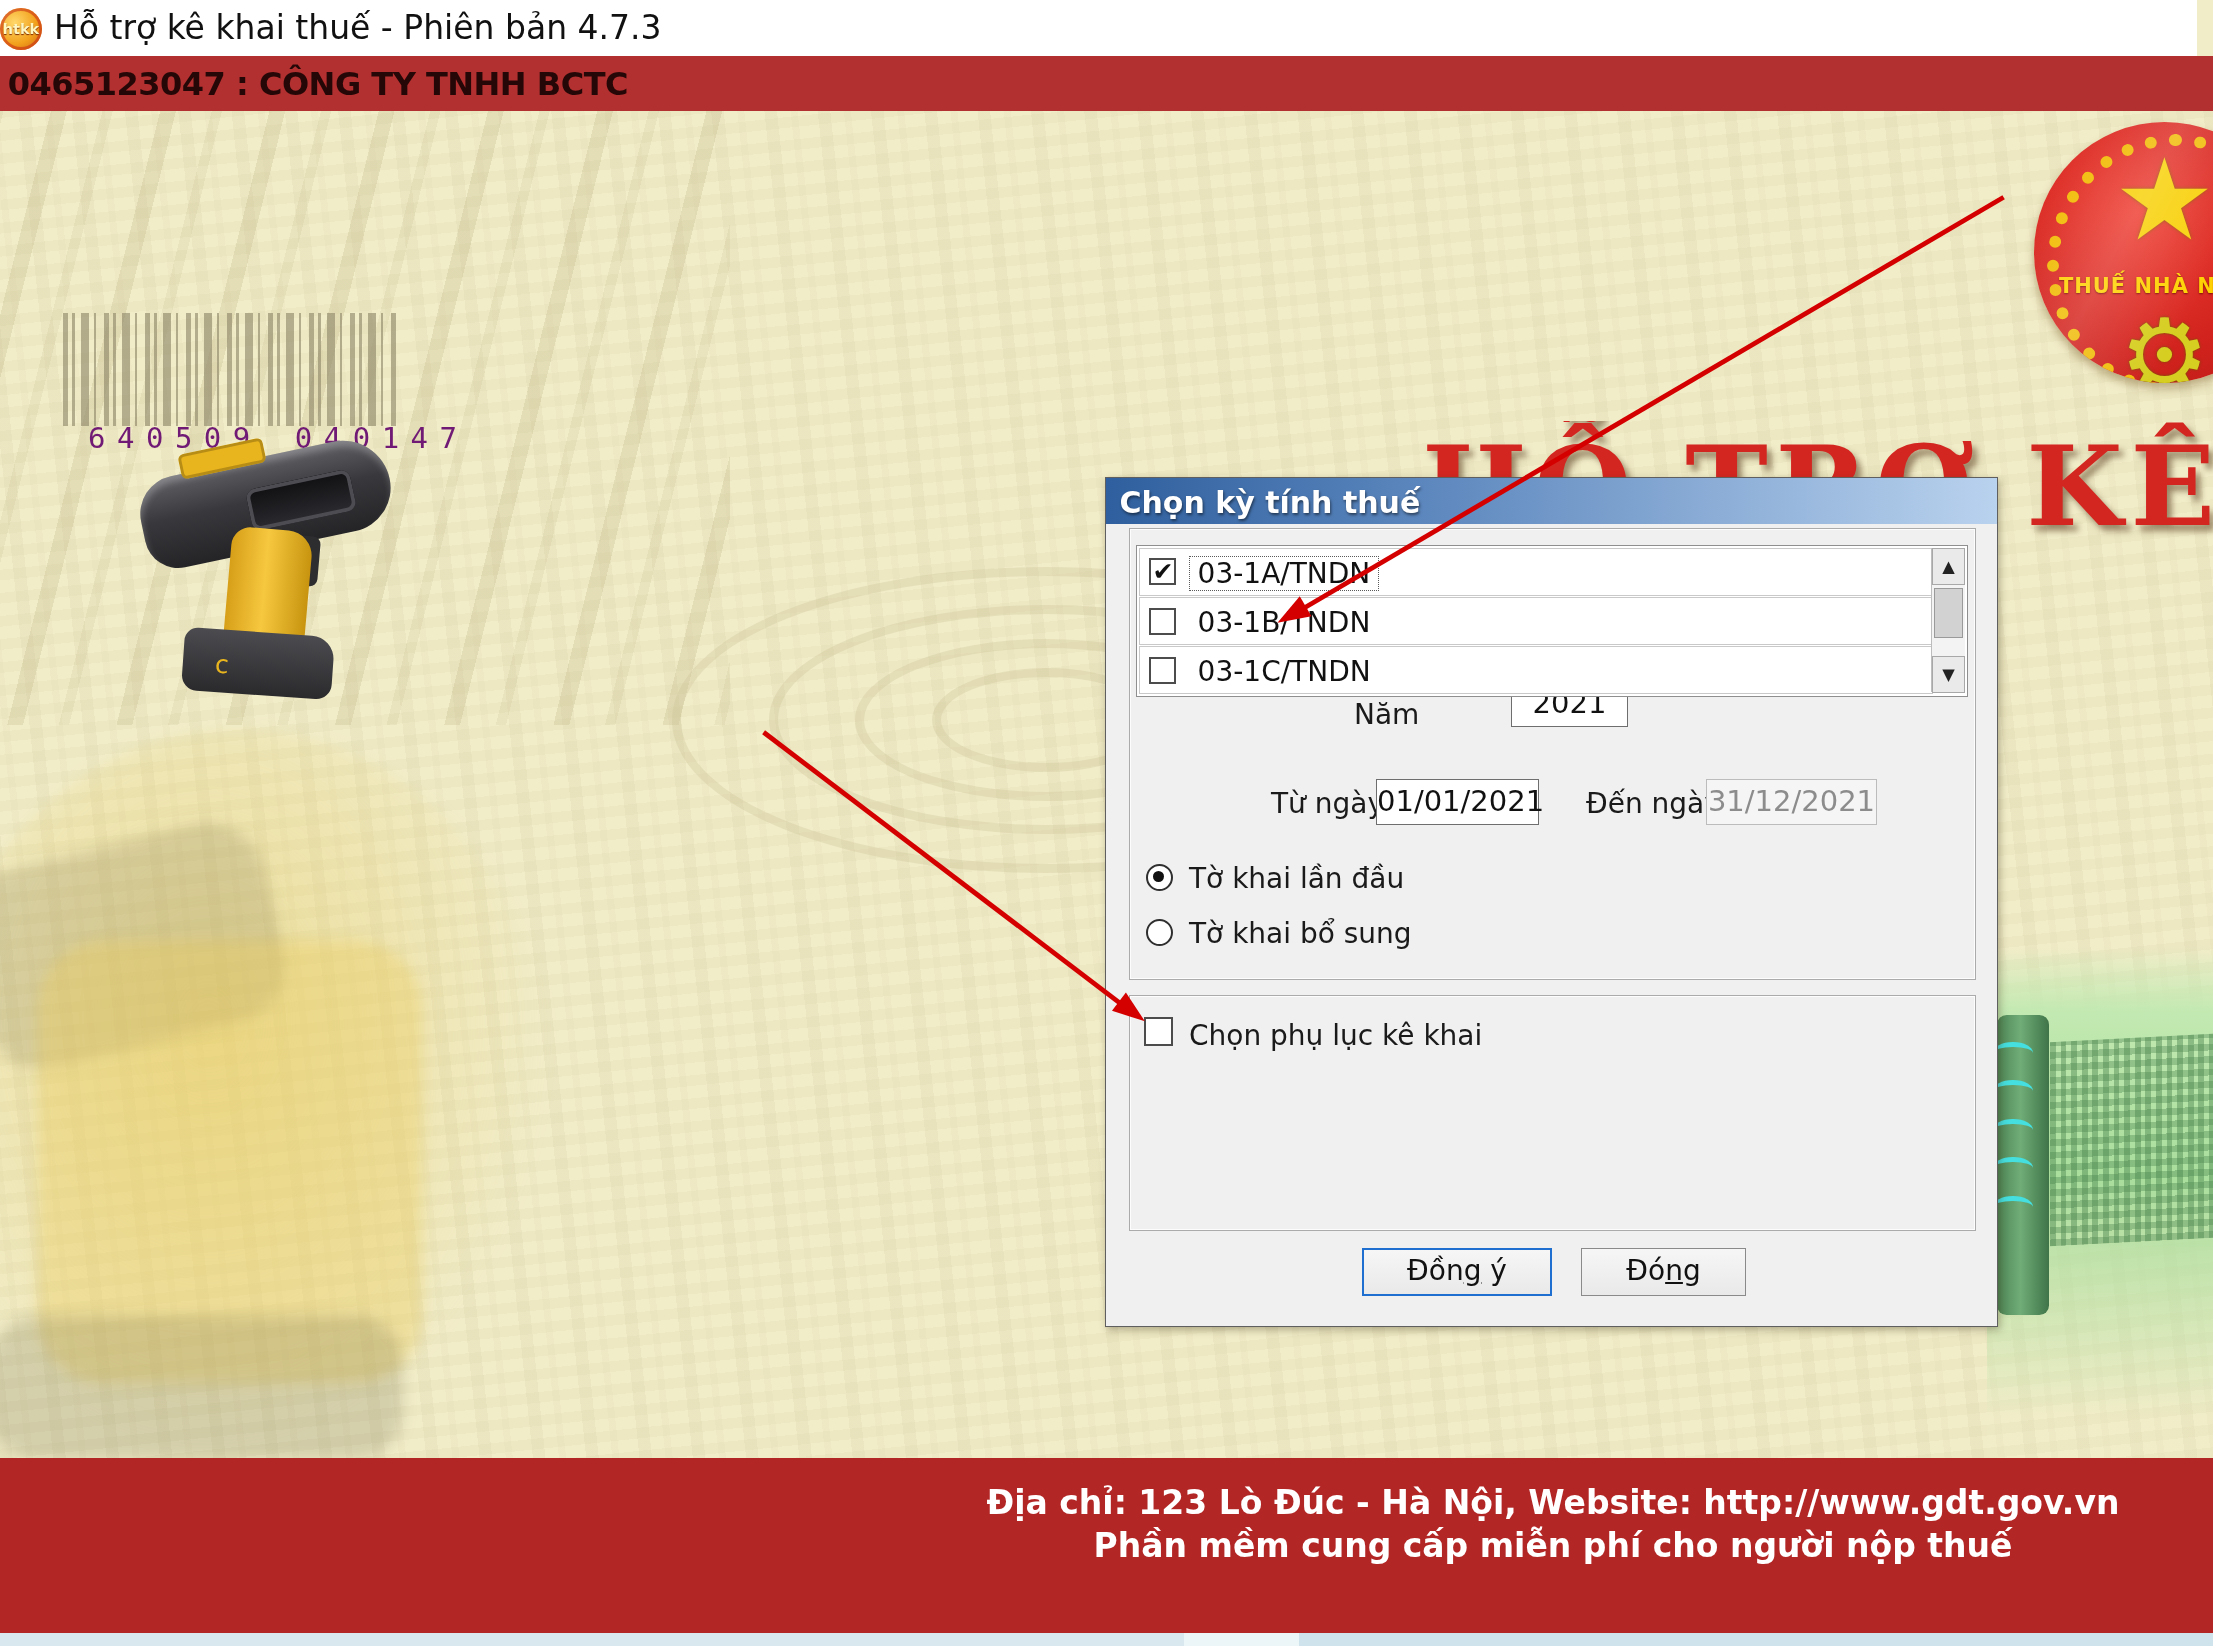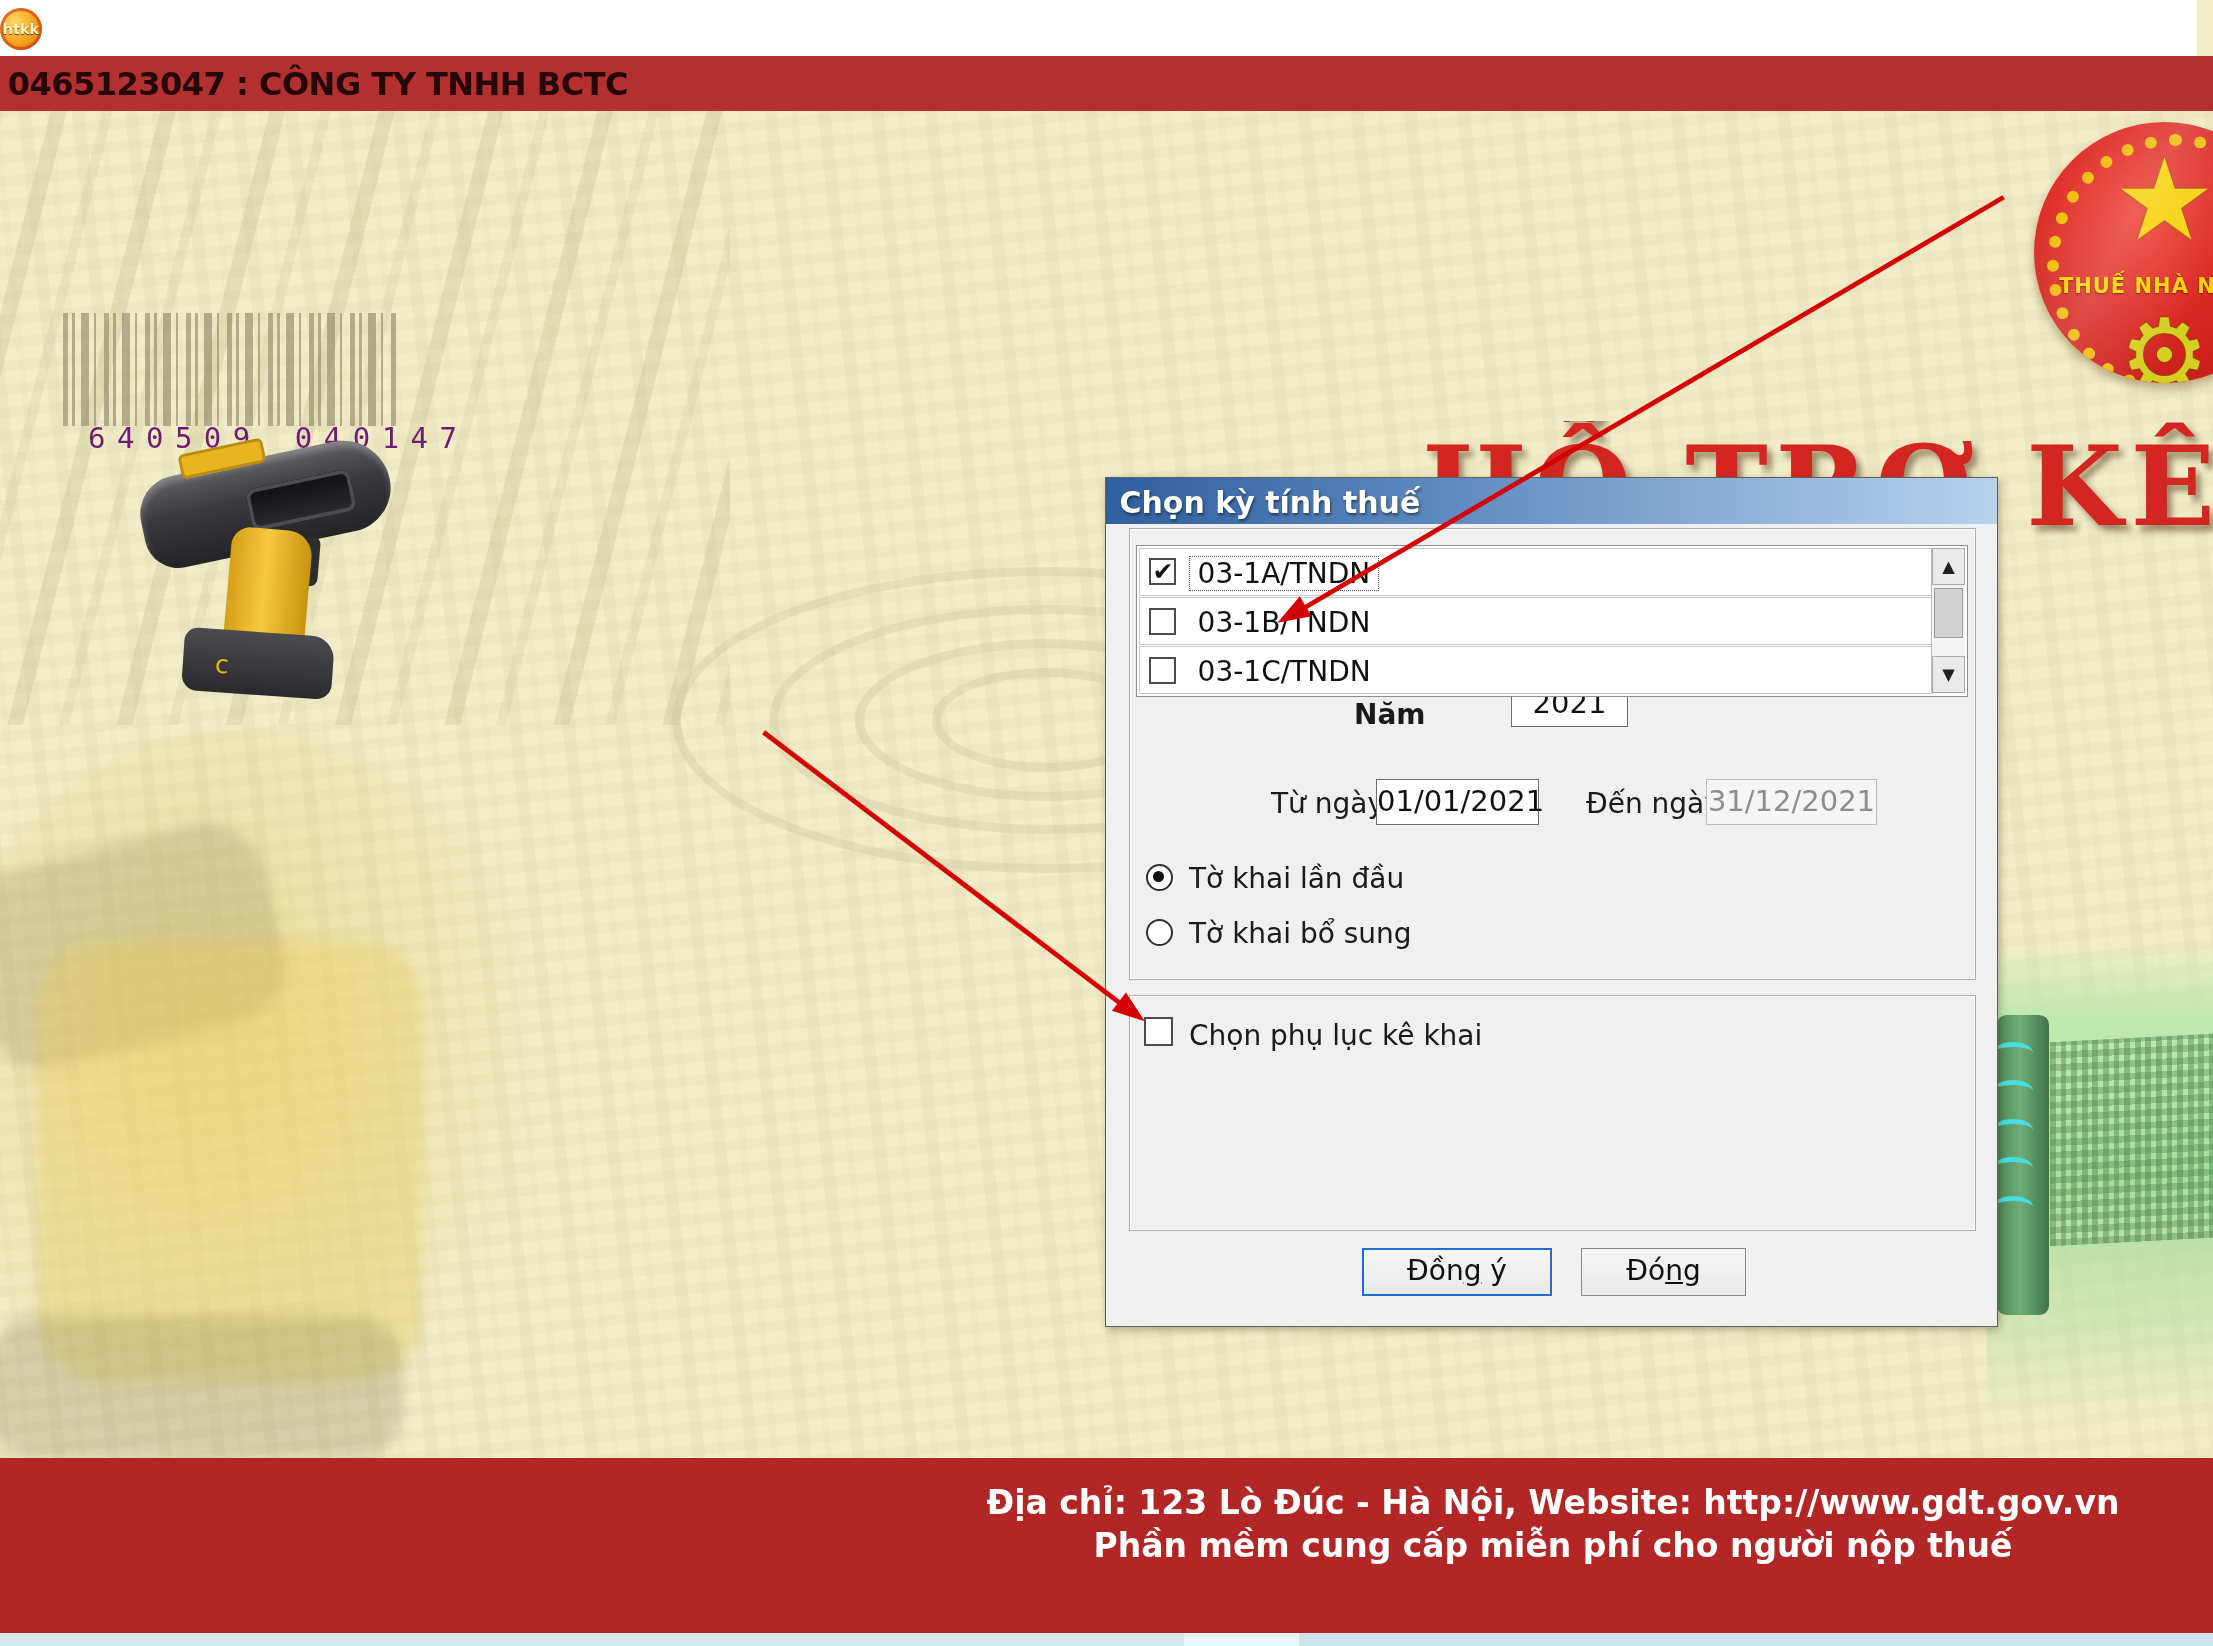--- a/index.html
+++ b/index.html
@@ -180,39 +180,40 @@
     <div class="abs sc-label"></div>
     <div class="abs sc-window"></div>
     <div class="abs sc-trigger"></div>
     <div class="abs sc-handle"></div>
     <div class="abs sc-base"></div>
     <div class="abs sc-base-mark">c</div>
   </div>
 
   <div class="abs titlebar">
     <div class="abs app-icon">htkk</div>
+    <div class="abs win-title">Hỗ trợ kê khai thuế -  Phiên bản 4.7.3</div>
   </div>
   <div class="abs companybar">
     <div class="abs company-text">0465123047 : CÔNG TY TNHH BCTC</div>
   </div>
 
   <div class="abs dialog">
     <div class="abs dlg-title">
       <div class="abs dlg-title-text">Chọn kỳ tính thuế</div>
     </div>
 
     <div class="abs groupbox gb1"></div>
     <div class="abs lbl" style="left:52px;top:83px;">Trường hợp quyết toán:</div>
 
     <div class="abs dd">
       <div class="abs dd-text">QT định kỳ</div>
       <div class="abs chev"></div>
     </div>
 
-    <div class="abs lbl" style="left:248px;top:220px;font-weight:bold;">Năm</div>
+    <div class="abs lbl" style="left:248px;top:220px;">Năm</div>
     <div class="abs tb" style="left:405px;top:203px;width:117px;height:46px;line-height:42px;">2021</div>
 
     <div class="abs lbl" style="left:165px;top:309px;">Từ ngày</div>
     <div class="abs tb" style="left:270px;top:301px;width:163px;height:46px;line-height:42px;">01/01/2021</div>
     <div class="abs lbl" style="left:480px;top:309px;">Đến ngày</div>
     <div class="abs tb tb-dis" style="left:600px;top:301px;width:171px;height:46px;line-height:42px;">31/12/2021</div>
 
     <div class="abs radio sel" style="left:40px;top:386px;"></div>
     <div class="abs lbl" style="left:83px;top:384px;">Tờ khai lần đầu</div>
     <div class="abs radio" style="left:40px;top:441px;"></div>

